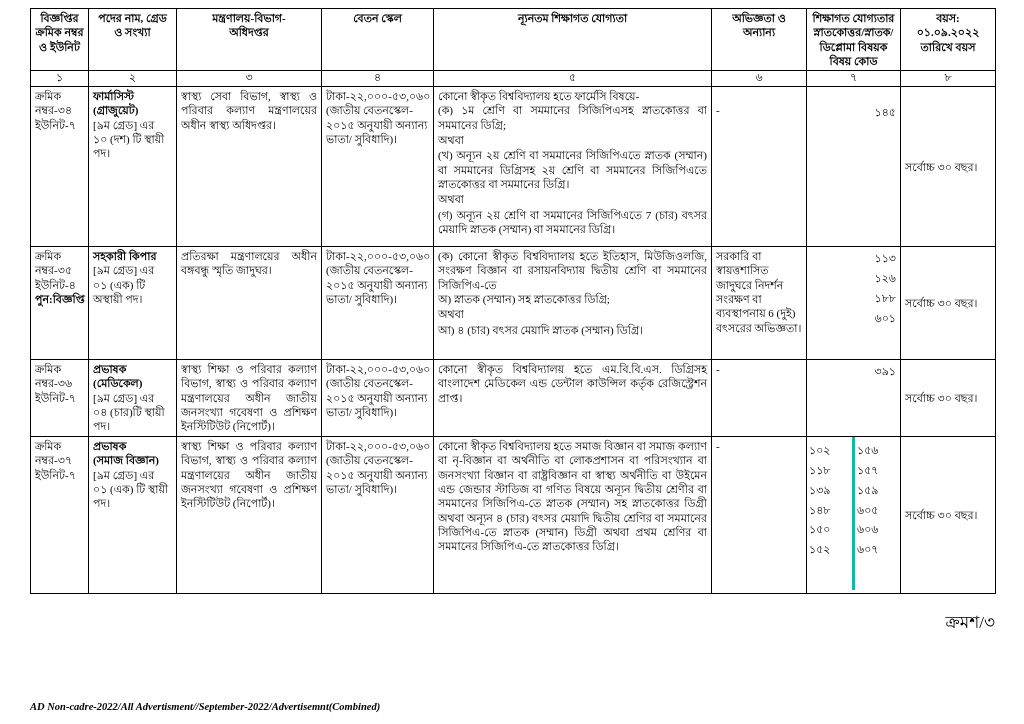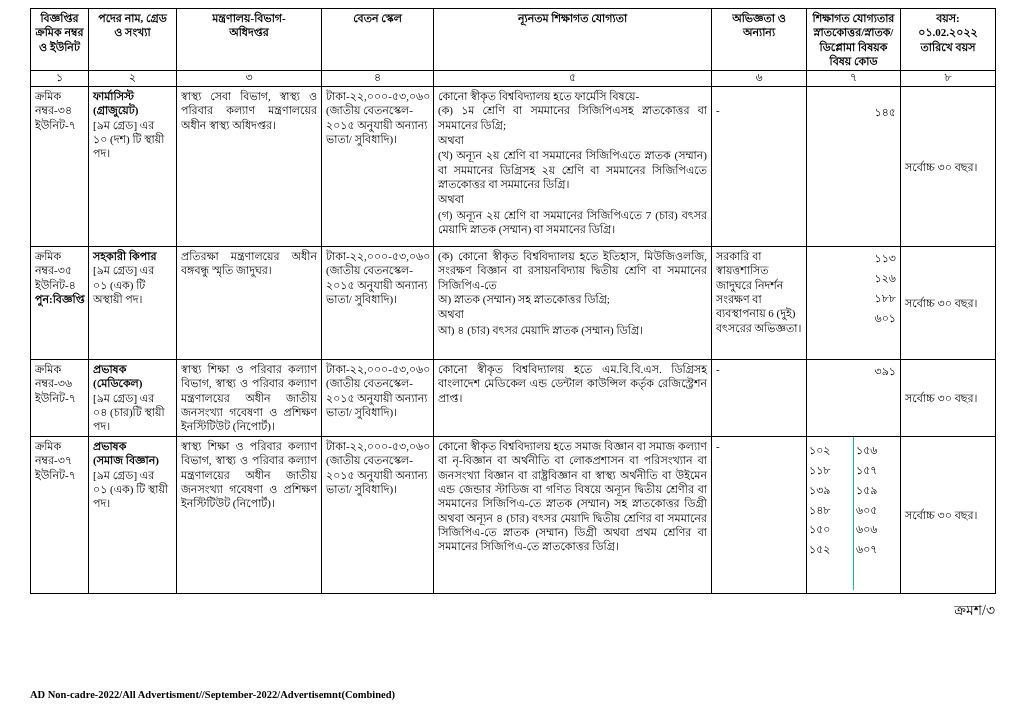--- a/index.html
+++ b/index.html
@@ -36,27 +36,27 @@
   .preline { white-space: pre-line; }
   .tc { text-align: left; }
   .just { text-align: justify; }
   .bold { font-weight: bold; }
   .vmid { vertical-align: middle; }
   .pt { padding-top: 16px; }
   .codes { text-align: right; line-height: 1.8; white-space: pre-line; }
   .p0 { padding: 0; }
   .split { display: flex; min-height: 153px; }
   .split > div { flex: 1; padding: 4px 2px; text-align: left; line-height: 1.8; white-space: pre-line; }
-  .split > div + div { border-left: 1px solid #14b8a6; }
+  .split > div + div { border-left: 3px solid #14b8a6; }
   .qual div { margin-bottom: 1px; }
 
-  .continuation { width: 965px; text-align: right; margin-top: 5px; font-size: 14px; }
+  .continuation { width: 965px; text-align: right; margin-top: 15px; font-size: 17px; }
   .footer-note {
-    position: absolute; left: 30px; bottom: 24px;
-    font-weight: bold; font-size: 10.5px;
+    position: absolute; left: 30px; bottom: 12px;
+    font-weight: bold; font-style: italic; font-size: 10.5px;
   }
 </style>
 </head>
 <body>
 
 <div class="sheet">
 
   <table>
     <colgroup>
       <col style="width:58px">
@@ -79,21 +79,21 @@
       <th>মন্ত্রণালয়-বিভাগ-
 অধিদপ্তর</th>
       <th>বেতন স্কেল</th>
       <th>ন্যূনতম শিক্ষাগত যোগ্যতা</th>
       <th>অভিজ্ঞতা ও অন্যান্য</th>
       <th>শিক্ষাগত যোগ্যতার
 স্নাতকোত্তর/স্নাতক/
 ডিপ্লোমা বিষয়ক
 বিষয় কোড</th>
       <th>বয়স:
-০১.02.২০২২
+০১.০৯.২০২২
 তারিখে বয়স</th>
     </tr>
 
     <tr class="colnum-row">
       <td>১</td>
       <td>২</td>
       <td>৩</td>
       <td>৪</td>
       <td>৫</td>
       <td>৬</td>

